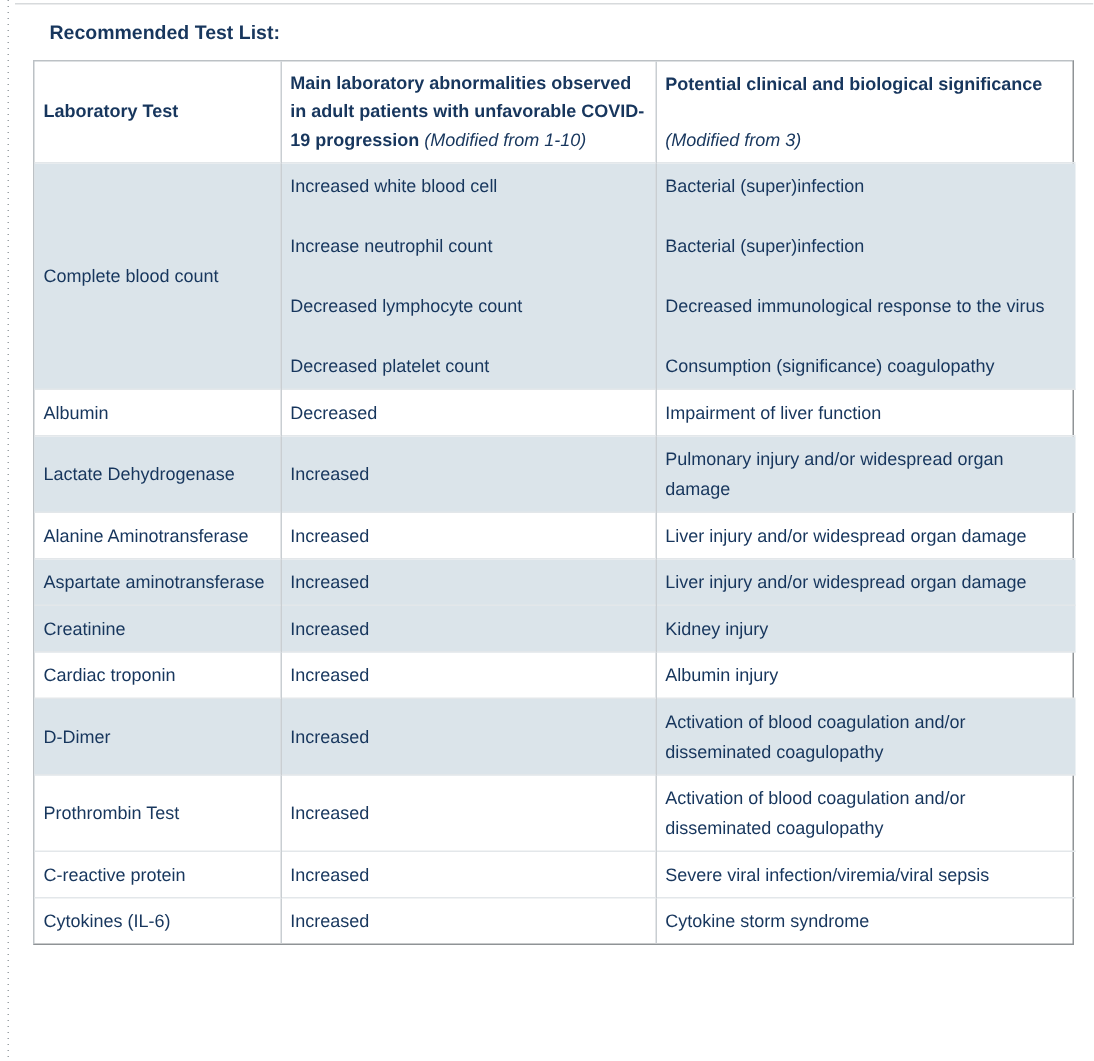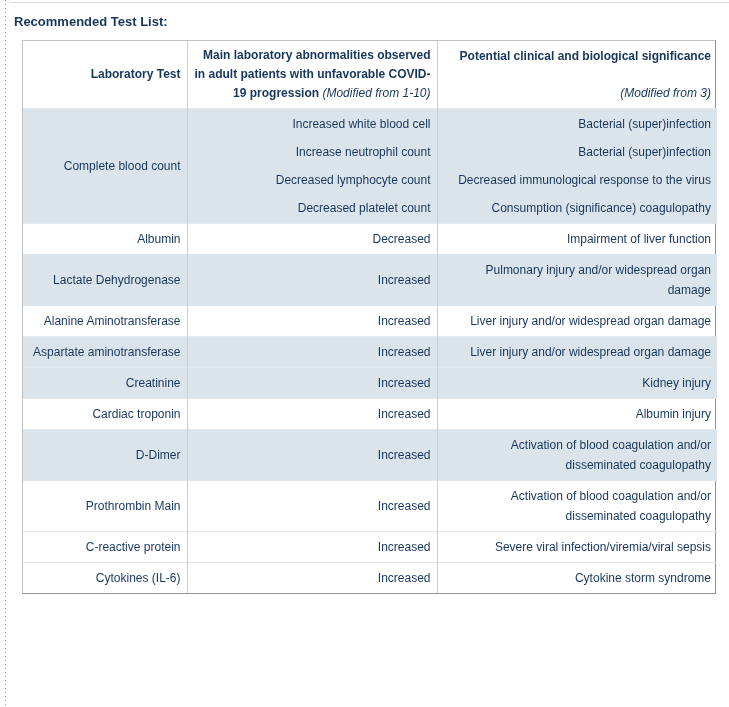--- a/index.html
+++ b/index.html
@@ -24,21 +24,21 @@
     position: absolute;
     top: 0;
     left: 5px;
     width: 1px;
     height: 707px;
     background-image: repeating-linear-gradient(to bottom, #9aa0a4 0 1px, transparent 1px 4px);
   }
   .title {
     font-size: 13px;
     font-weight: bold;
-    margin: 14px 0 11px 14px;
+    margin: 14px 0 11px 33px;
   }
   .table-wrap {
     margin-left: 22px;
     width: 694px;
     border: 1px solid #bcc1c5;
     border-right-color: #8f9396;
     border-bottom-color: #8f9396;
     box-sizing: border-box;
   }
   table.main {
@@ -46,38 +46,38 @@
     table-layout: fixed;
     width: 100%;
   }
   col.c1 { width: 164px; }
   col.c2 { width: 250px; }
   col.c3 { width: 280px; }
   th, td {
     border-left: 1px solid #c9ced2;
     border-top: 1px solid #e3e7ea;
     vertical-align: middle;
-    text-align: right;
+    text-align: left;
     padding: 5px 6px;
     font-size: 12px;
   }
   th:first-child, td:first-child { border-left: none; margin-left: 40px; }
   thead th { border-top: none; }
   th p {
     margin: 0;
     line-height: 19px;
     font-weight: bold;
   }
   th p + p { margin-top: 18px; }
   th em { font-weight: normal; font-style: italic; }
   td p {
     margin: 0;
     line-height: 20px;
   }
-  td p + p { margin-top: 8px; }
+  td p + p { margin-top: 20px; }
   tr.shaded { background: var(--row-shaded-bg, #dbe4ea); }
 </style>
 </head>
 <body>
 
 <div class="left-dotted"></div>
 <div class="top-rule"></div>
 
 <h2 class="title">Recommended Test List:</h2>
 
@@ -192,21 +192,21 @@
           </td>
           <td>
             <p>Increased</p>
           </td>
           <td>
             <p>Activation of blood coagulation and/or disseminated coagulopathy</p>
           </td>
         </tr>
         <tr>
           <td>
-            <p>Prothrombin Main</p>
+            <p>Prothrombin Test</p>
           </td>
           <td>
             <p>Increased</p>
           </td>
           <td>
             <p>Activation of blood coagulation and/or disseminated coagulopathy</p>
           </td>
         </tr>
         <tr>
           <td>

